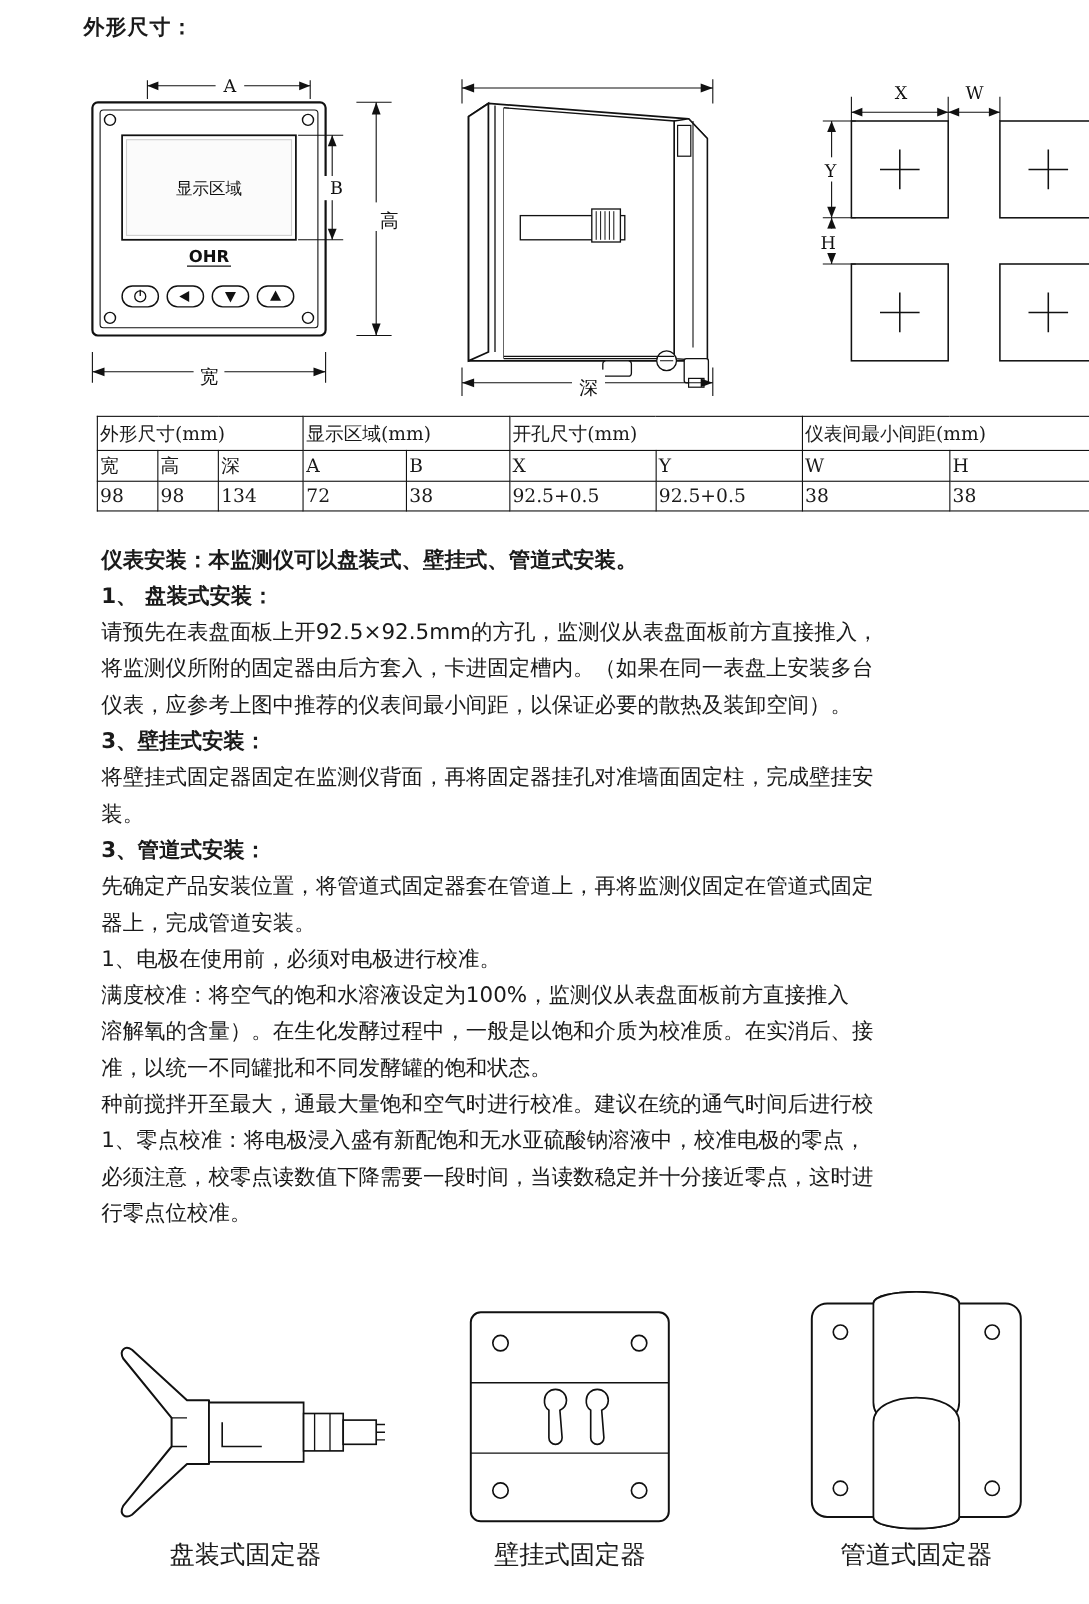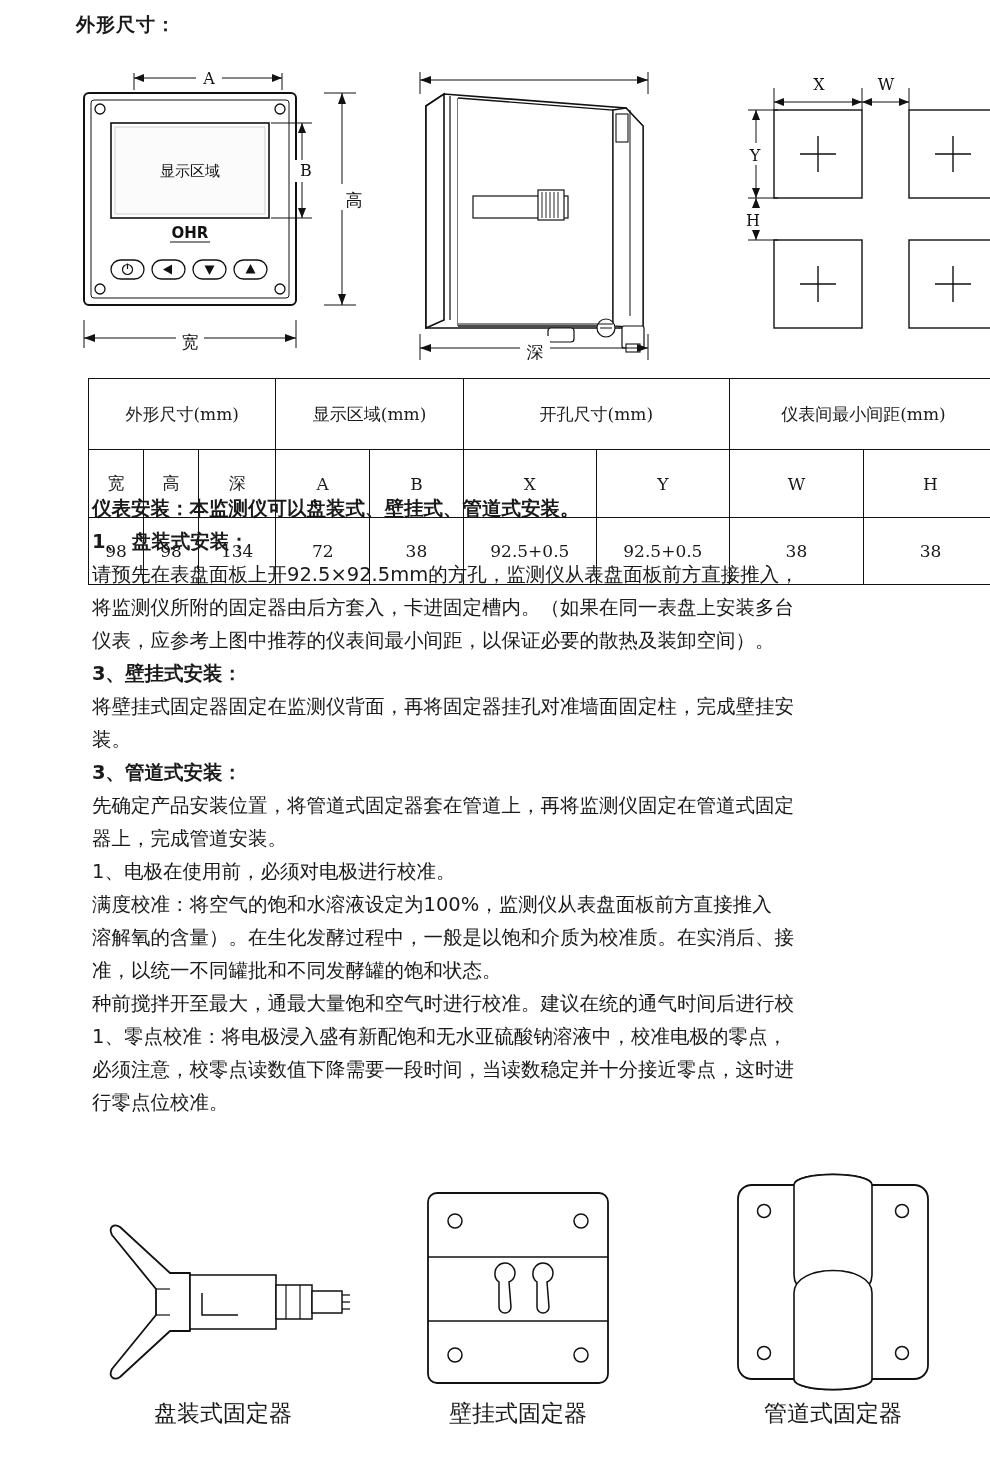--- a/index.html
+++ b/index.html
@@ -25,22 +25,22 @@
 
   
   .dim-table {
     position:absolute; left:40px; top:378px; width:910px;
     border-collapse:collapse;
     font-family:"DejaVu Serif", serif;
     font-size:17px;
   }
   .dim-table td, .dim-table th {
     border:1px solid #111;
-    text-align:center;
-    padding:22px 2px;
+    text-align:left;
+    padding:2px 2px;
     font-weight:normal;
   }
   .dim-table tr.head td { height:26px; font-size:17px; }
   .dim-table tr.sub td { height:22px; }
   .dim-table tr.vals td { height:22px; }
 
   
   .body-text {
     position:absolute; left:44px; top:492px; width:910px;
     font-size:19.5px; line-height:33px;

